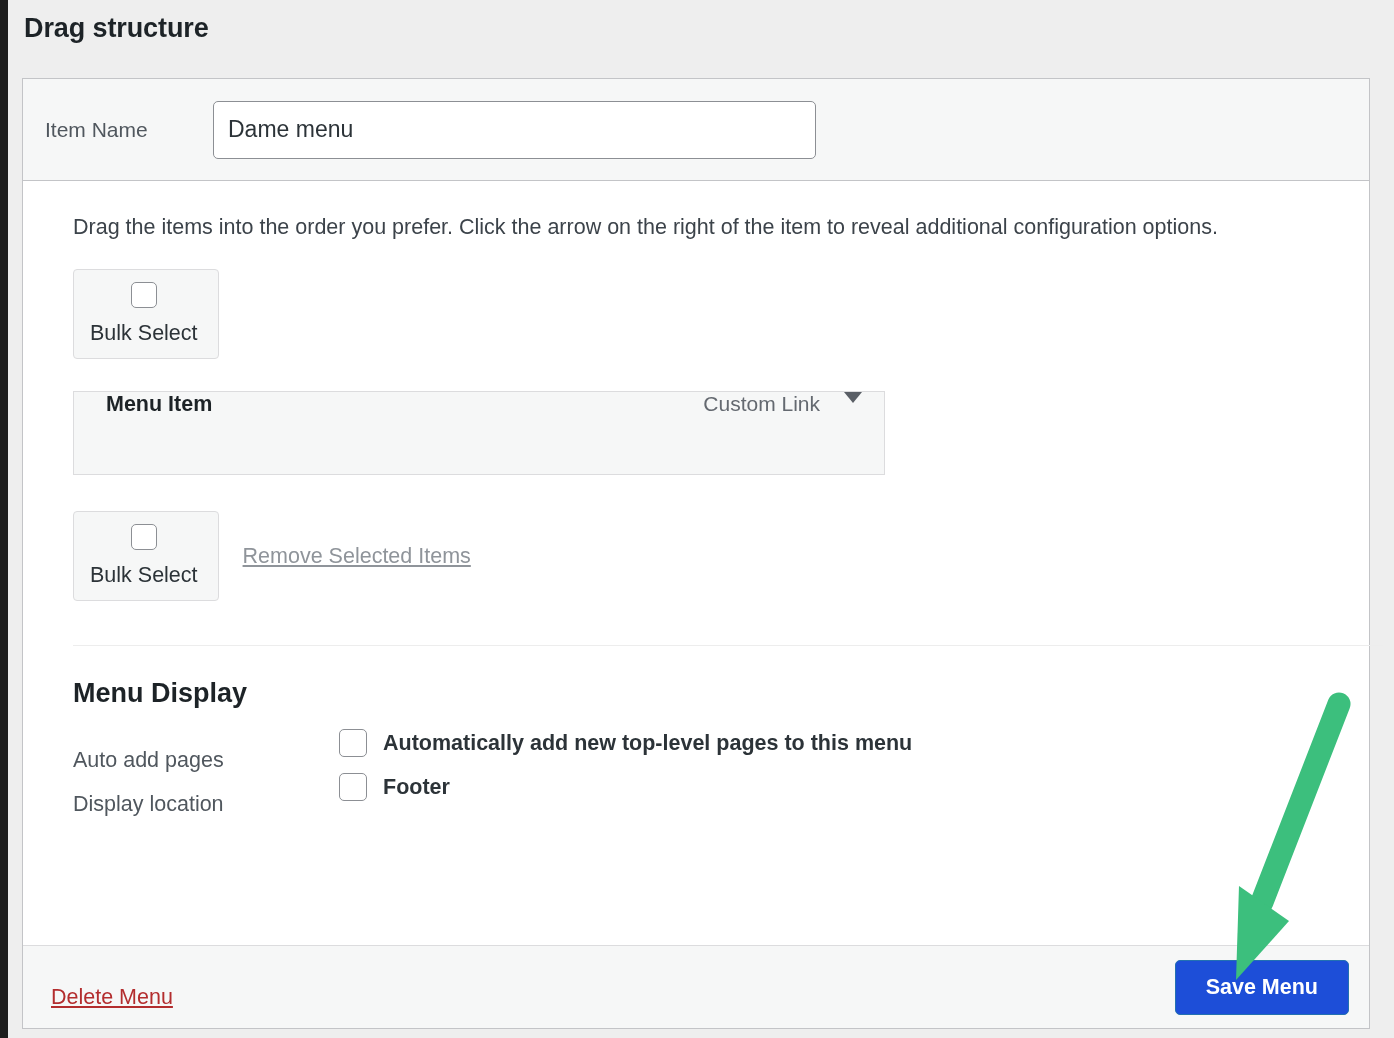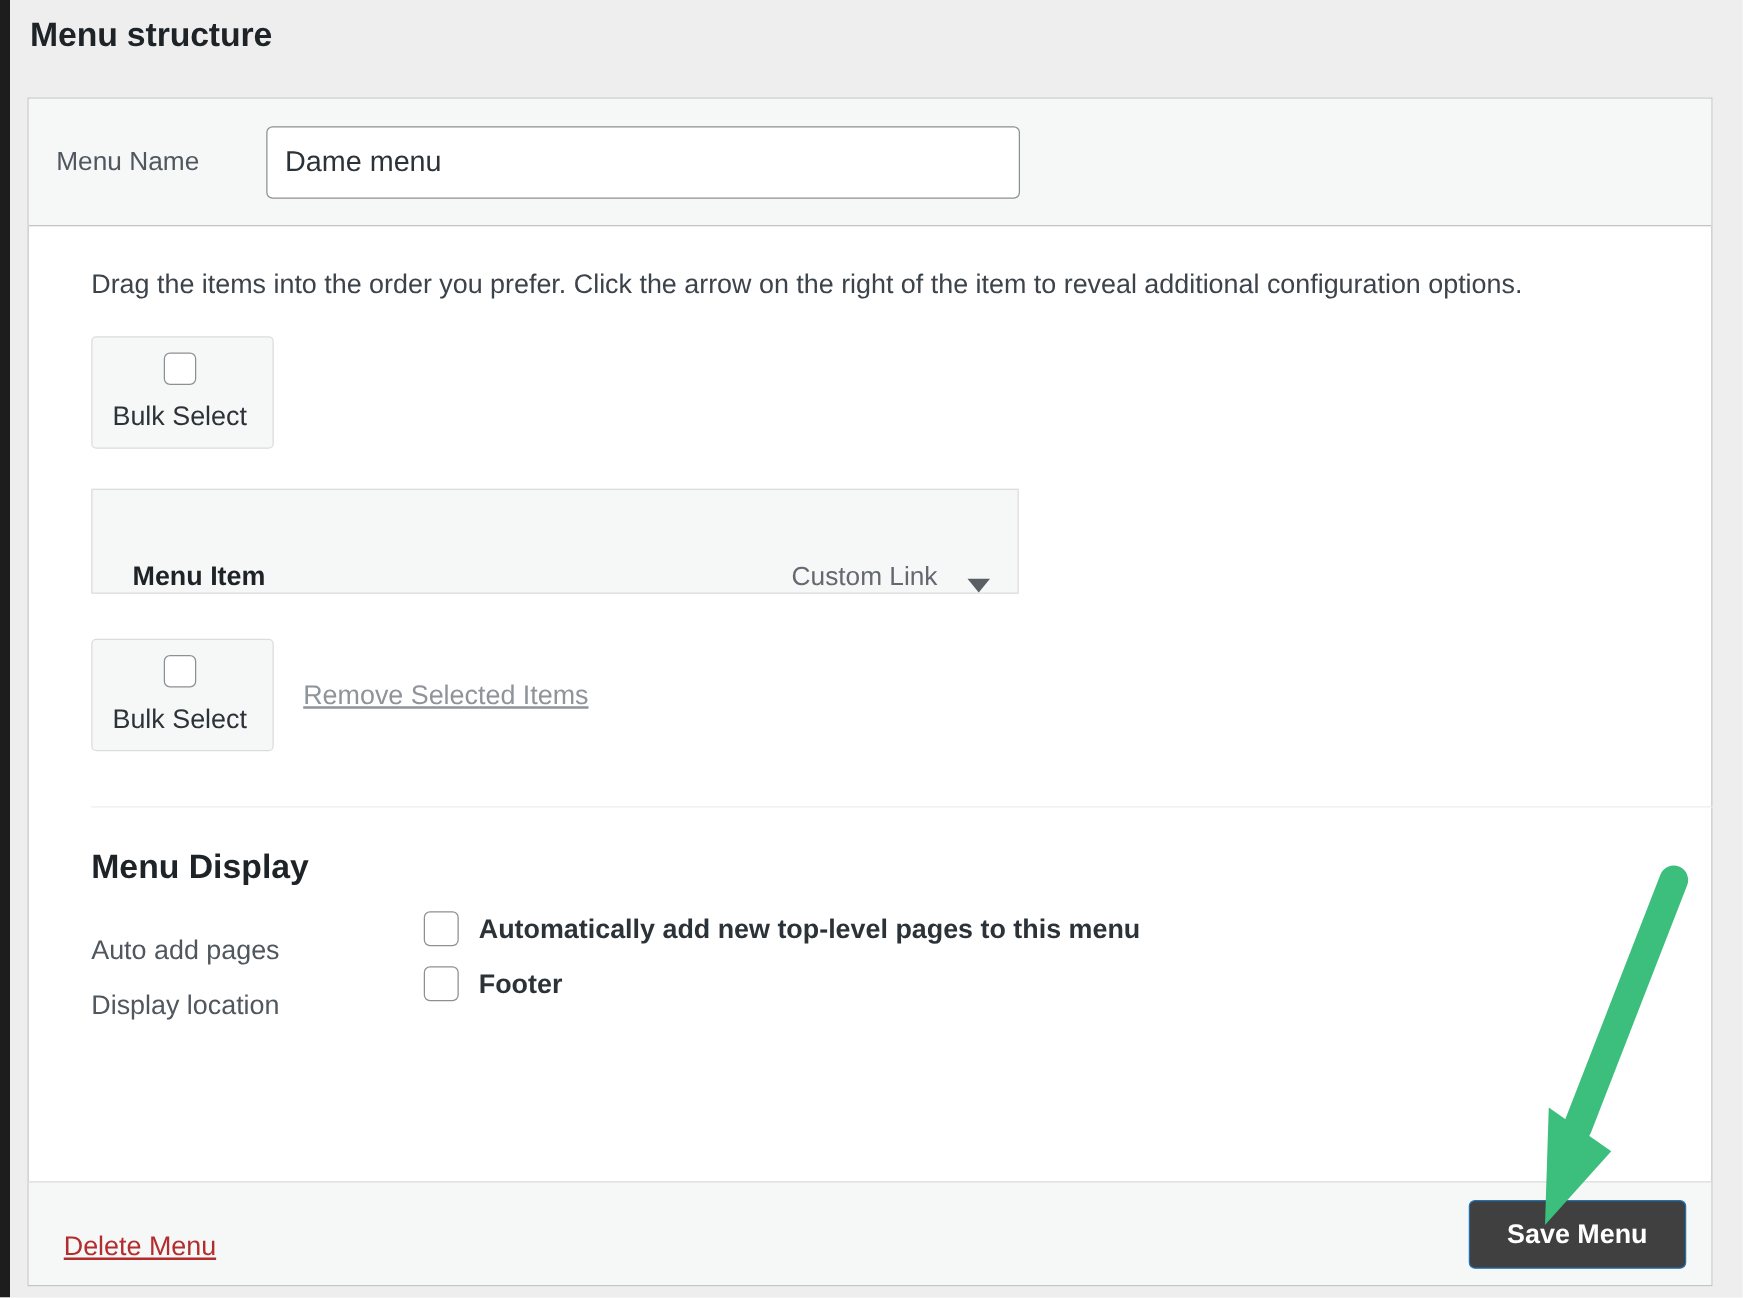--- a/index.html
+++ b/index.html
@@ -112,26 +112,26 @@
     border-width: 0 4px 4px 0;
     transform: rotate(40deg);
   }
   .bulk-label {
     font-size: 21.5px;
     color: #2c3338;
   }
   
   #menu-item-box {
     margin: 32px 0 0 0;
-    width: 742px;
+    width: 812px;
     height: 84px;
     background: #f6f7f7;
     border: 1px solid #dcdcde;
     display: flex;
-    align-items: flex-end;
+    align-items: flex-start;
     padding: 0 22px 0 32px;
   }
   #menu-item-title {
     font-size: 21.5px;
     font-weight: bold;
     color: #1d2327;
     flex: 1 1 auto;
   }
   #menu-item-type {
     font-size: 21px;
@@ -210,21 +210,21 @@
     padding: 0 20px 0 28px;
   }
   #delete-menu {
     font-size: 21.5px;
     color: #b32d2e;
     text-decoration: underline;
     cursor: pointer;
     margin-top: 20px;
   }
   #save-menu {
-    background: #404040;
+    background: #1d4ed8;
     color: #fff;
     font-family: "Liberation Sans", sans-serif;
     font-size: 21.5px;
     font-weight: bold;
     border: 1px solid #2271b1;
     border-radius: 5px;
     padding: 14px 30px;
     cursor: pointer;
   }
   
@@ -235,26 +235,26 @@
     pointer-events: none;
   }
 </style>
 </head>
 <body>
 
 <div id="left-edge"></div>
 
 <div id="page">
 
-  <div id="page-title">Menu structure</div>
+  <div id="page-title">Drag structure</div>
 
   <div id="menu-card">
 
     <div id="menu-name-row">
-      <label id="menu-name-label">Menu Name</label>
+      <label id="menu-name-label">Item Name</label>
       <input id="menu-name-input" type="text" value="Dame menu" placeholder="Enter menu name here" style="">
     </div>
 
     <div id="menu-body">
 
       <p id="drag-help">Drag the items into the order you prefer. Click the arrow on the right of the item to reveal additional configuration options.</p>
 
       <div class="bulk-select-btn">
         <span class="cbox"></span>
         <span class="bulk-label">Bulk Select</span>

